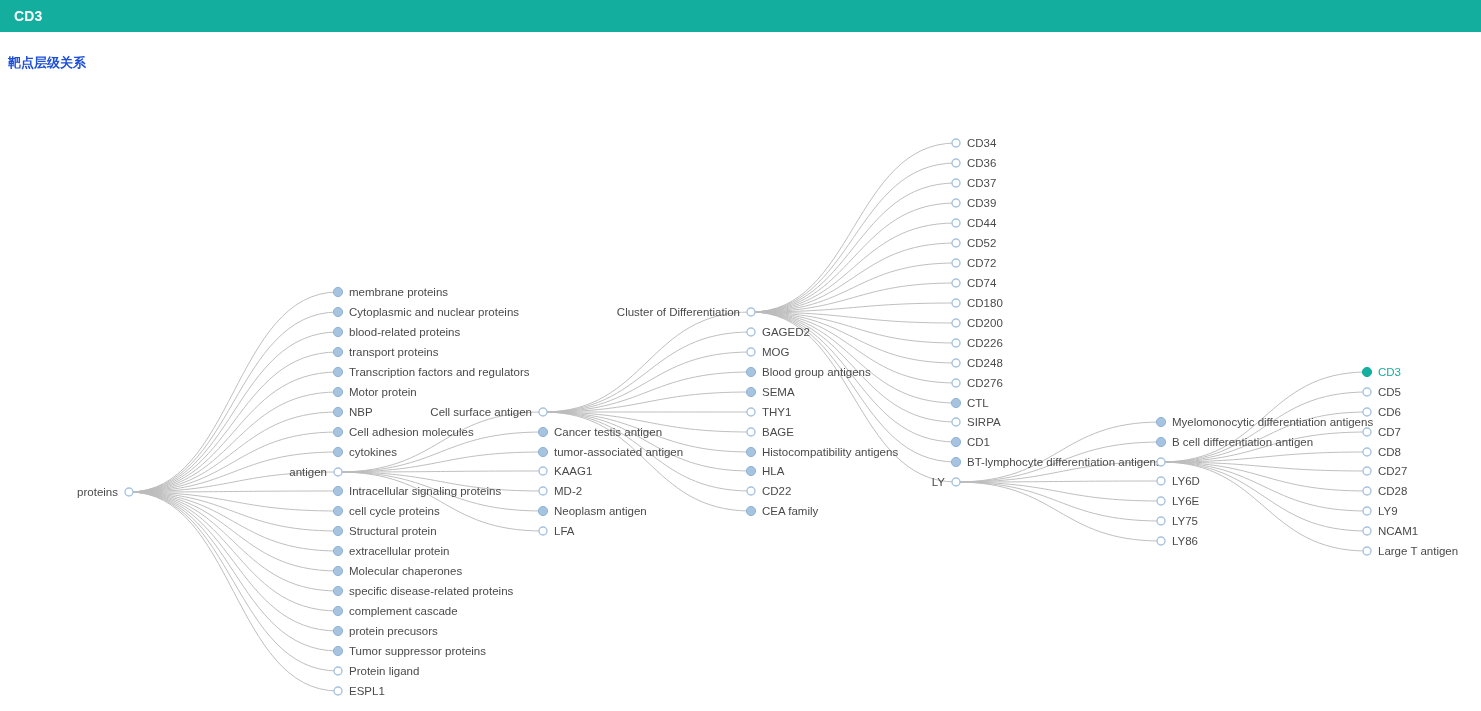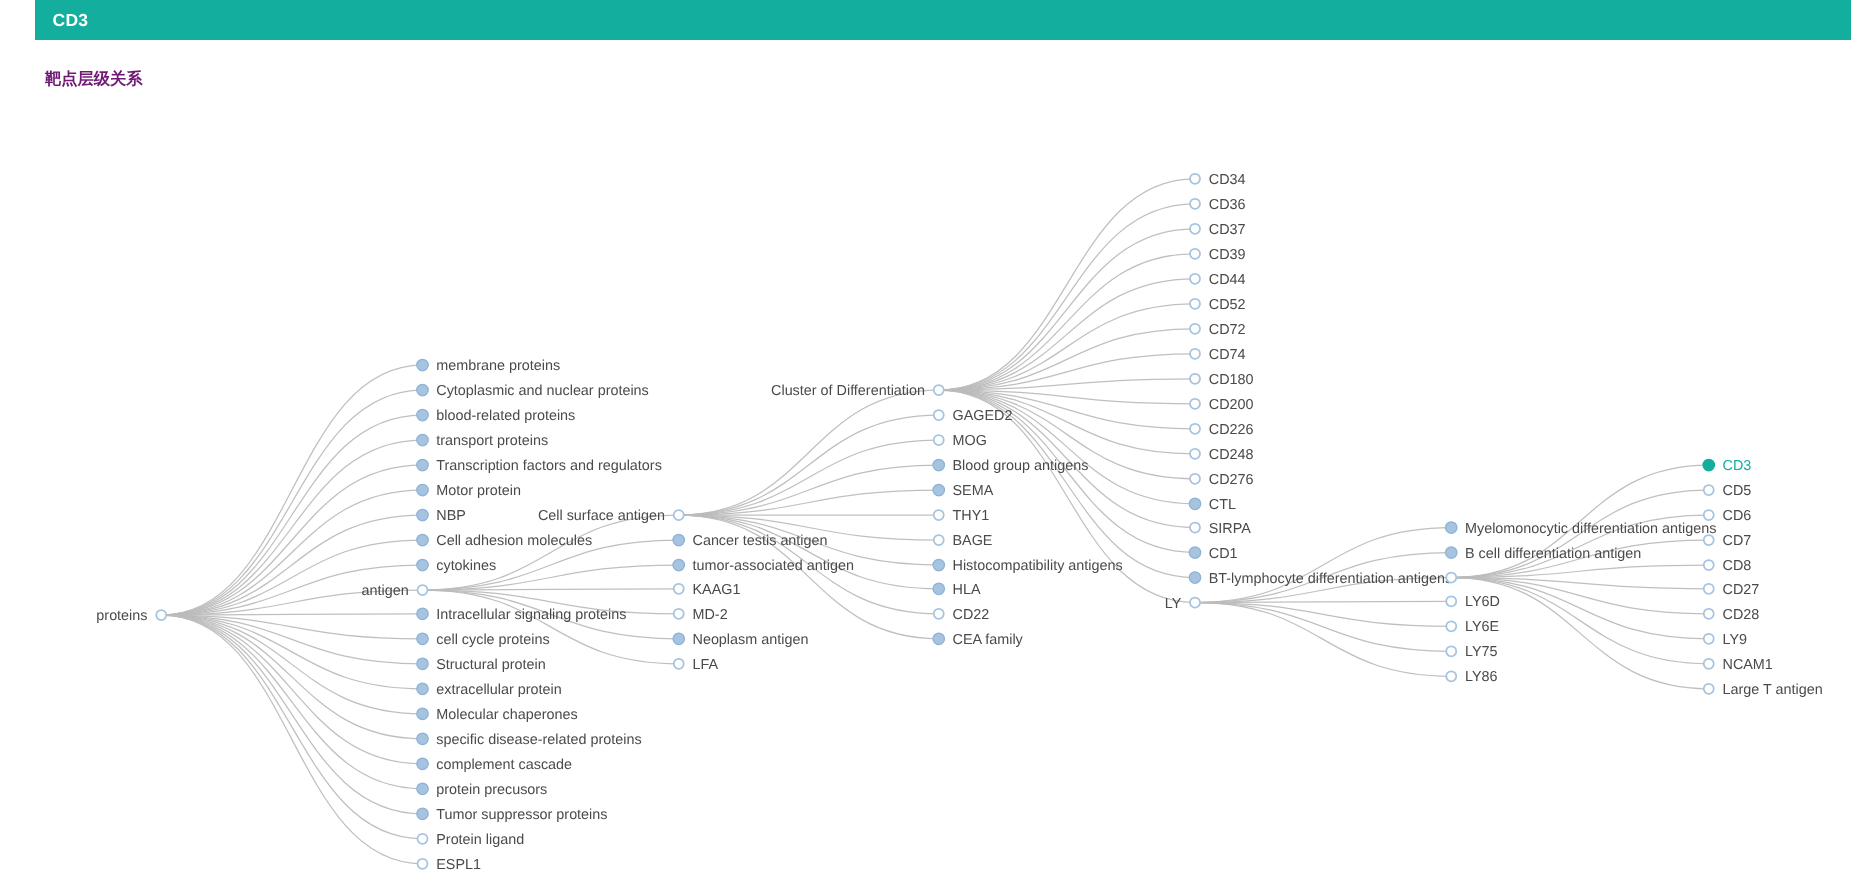--- a/index.html
+++ b/index.html
@@ -3,21 +3,21 @@
 <meta charset="utf-8">
 <style>
   * { box-sizing: border-box; }
   html, body {
     margin: 0; padding: 0;
     width: 1481px; height: 711px;
     background: #ffffff;
     font-family: "Liberation Sans", "DejaVu Sans", sans-serif;
     overflow: hidden;
   }
-  #app { position: relative; width: 1481px; height: 711px; background:#fff;padding-left:28px; }
+  #app { position: relative; width: 1481px; height: 711px; background:#fff; }
 
   
   .header {
     height: 32px;
     background: #13ae9e;
     display: flex;
     align-items: center;
     padding: 0 14px;
   }
   .header-title {
@@ -25,21 +25,21 @@
     font-size: 14px;
     font-weight: bold;
     letter-spacing: .2px;
   }
 
   
   .section-caption {
     margin: 22px 0 0 8px;
     font-size: 13px;
     font-weight: bold;
-    color: #701a75;
+    color: #1d4ed8;
   }
 
   
   .tree-wrap {
     position: absolute;
     left: 0; top: 84px;
     width: 1481px; height: 627px;
   }
   svg.tree { display:block; width: 1481px; height: 627px; }
 

